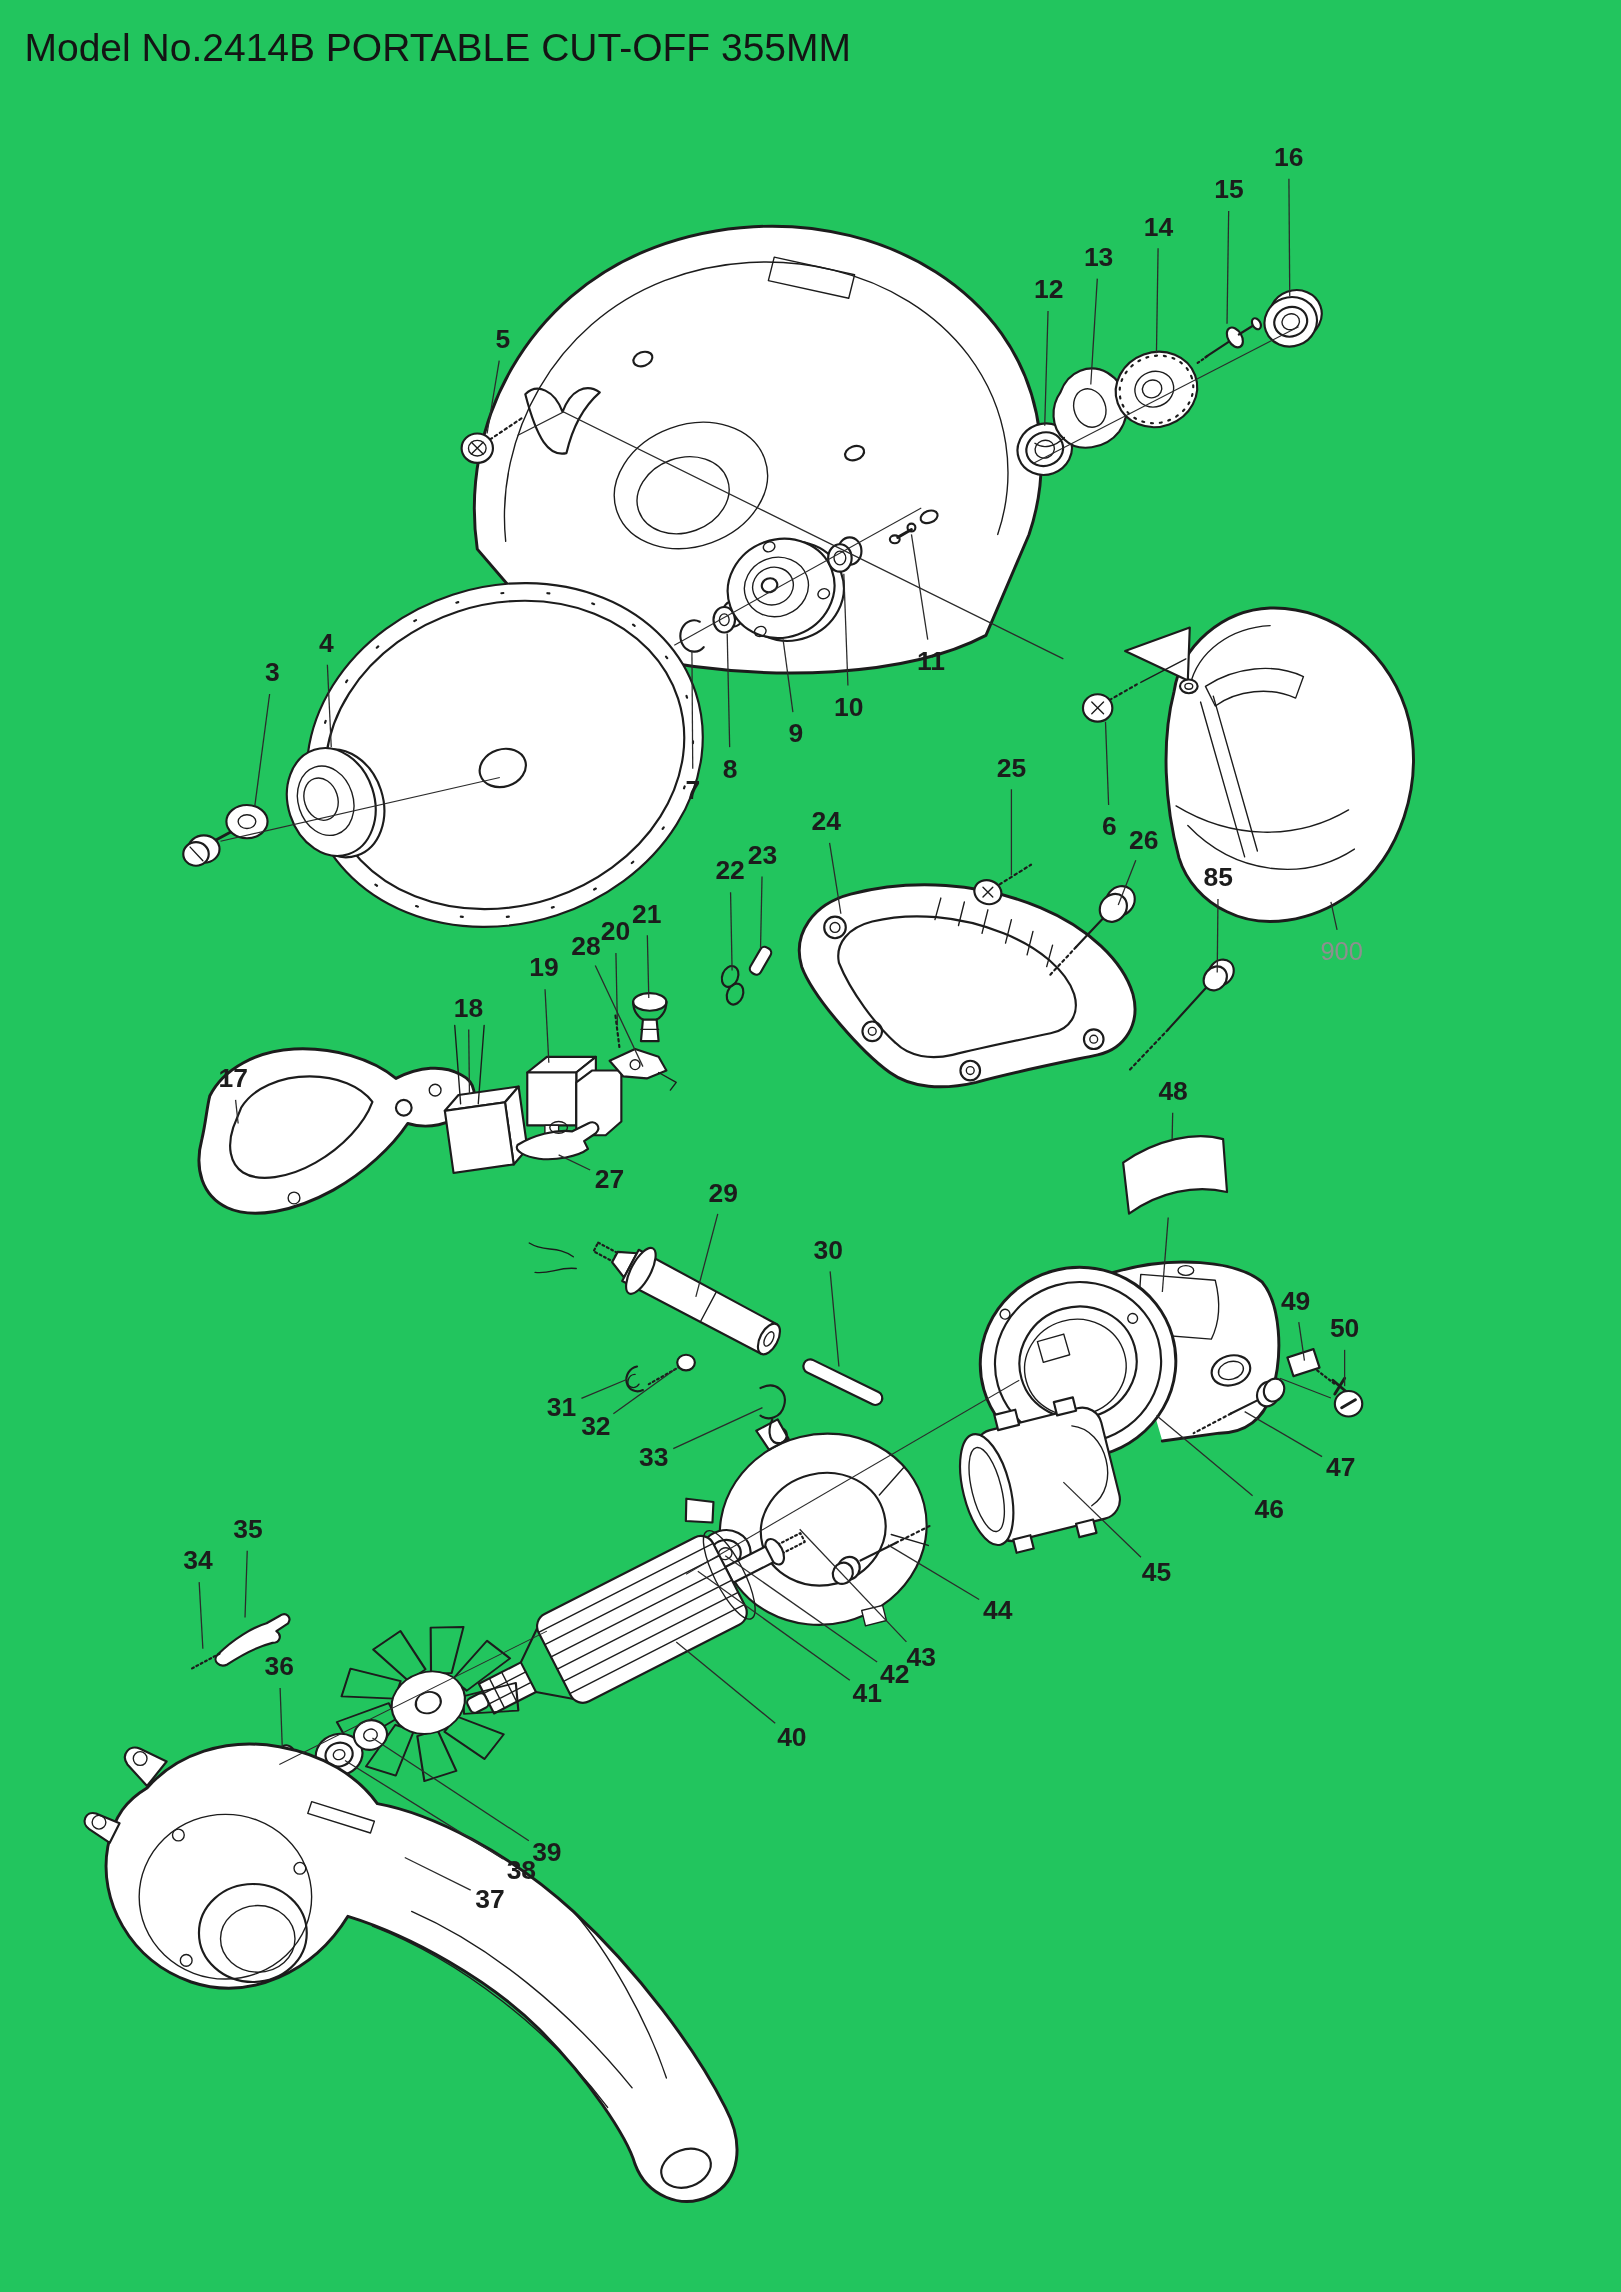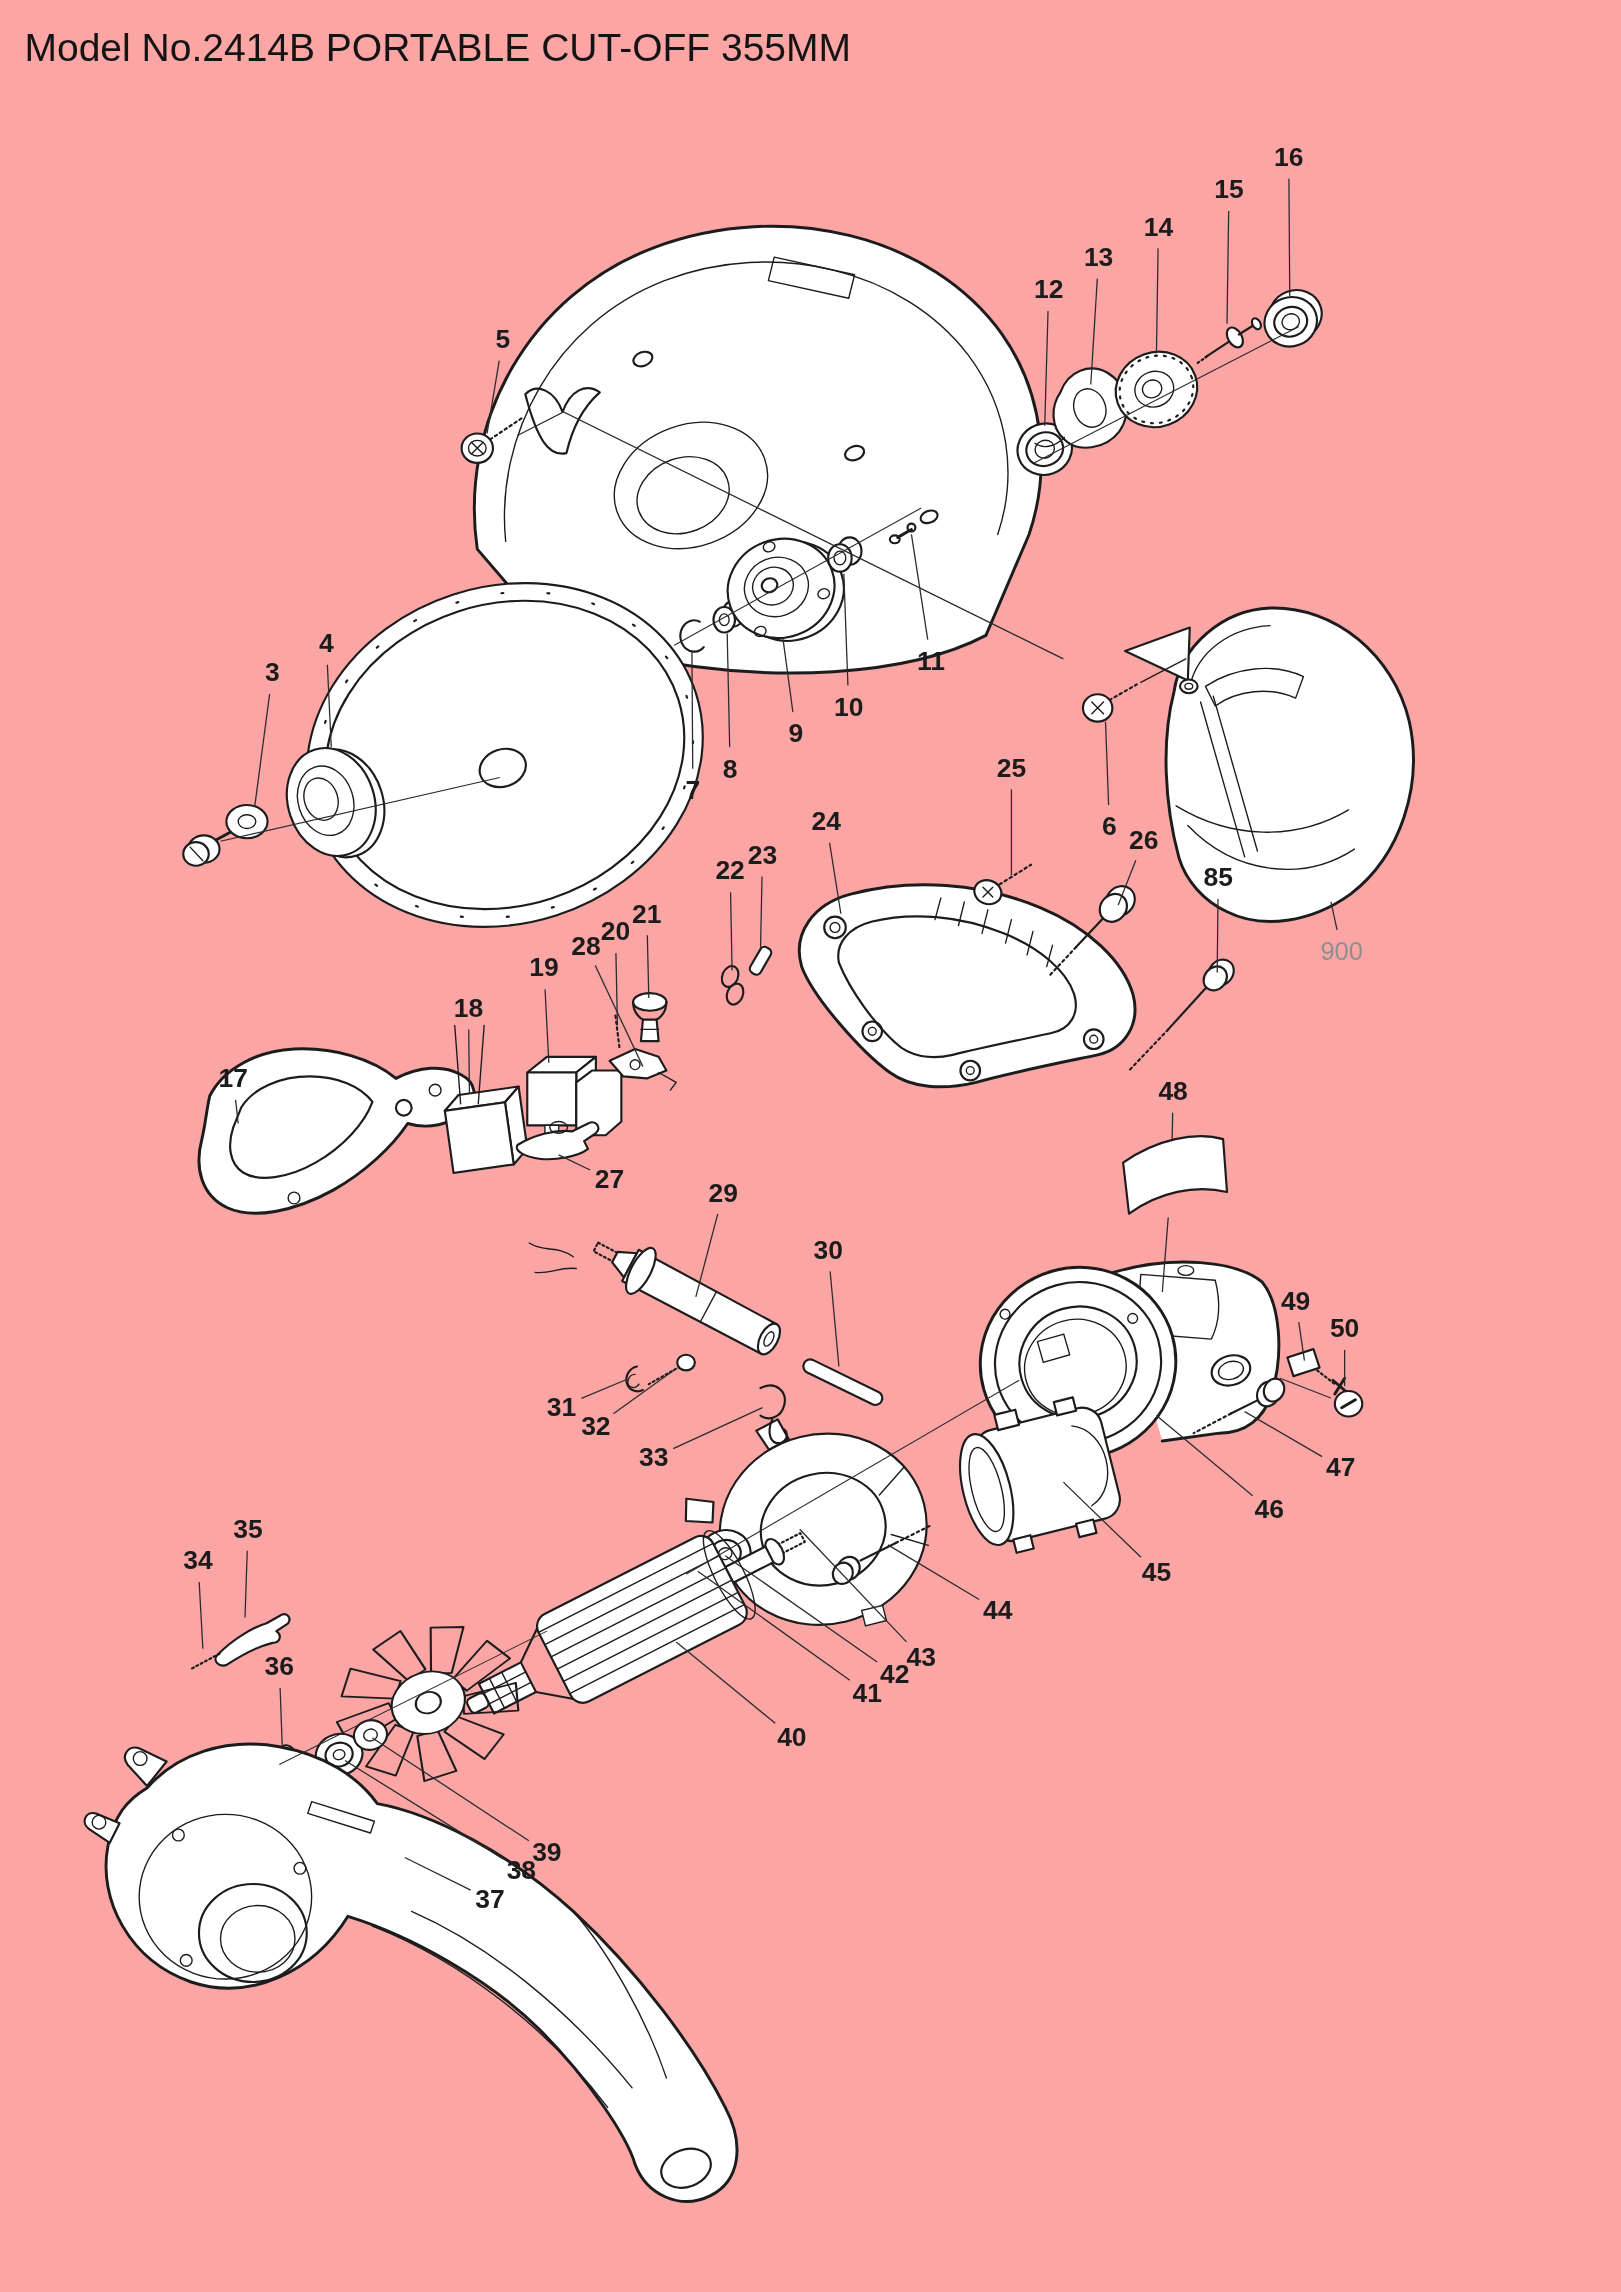--- a/index.html
+++ b/index.html
@@ -1,16 +1,16 @@
 <!DOCTYPE html>
 <html><head>
 <meta charset="utf-8">
 <style>
   html,body{margin:0;padding:0;background:#ffffff;}
-  .page{position:relative;width:1621px;height:2293px;background:#fca5a5;overflow:hidden;
+  .page{position:relative;width:1621px;height:2293px;background:#22c55e;overflow:hidden;
         font-family:"Liberation Sans",sans-serif;}
   .title{position:absolute;left:24.5px;top:25.5px;font-size:39px;font-weight:400;color:#141414;
          letter-spacing:0px;white-space:nowrap;}
   svg{position:absolute;left:0;top:0;}
   .art *{stroke:#1c1c1c;stroke-width:2.2;fill:none;stroke-linecap:round;stroke-linejoin:round;}
   .art .fw{fill:#ffffff;}
   .art .thin{stroke-width:1.4;}
   .art .thick{stroke-width:3;}
   .leader{stroke:#2b2b2b;stroke-width:1.3;fill:none;}
   .axis{stroke:#2b2b2b;stroke-width:1.1;fill:none;}

